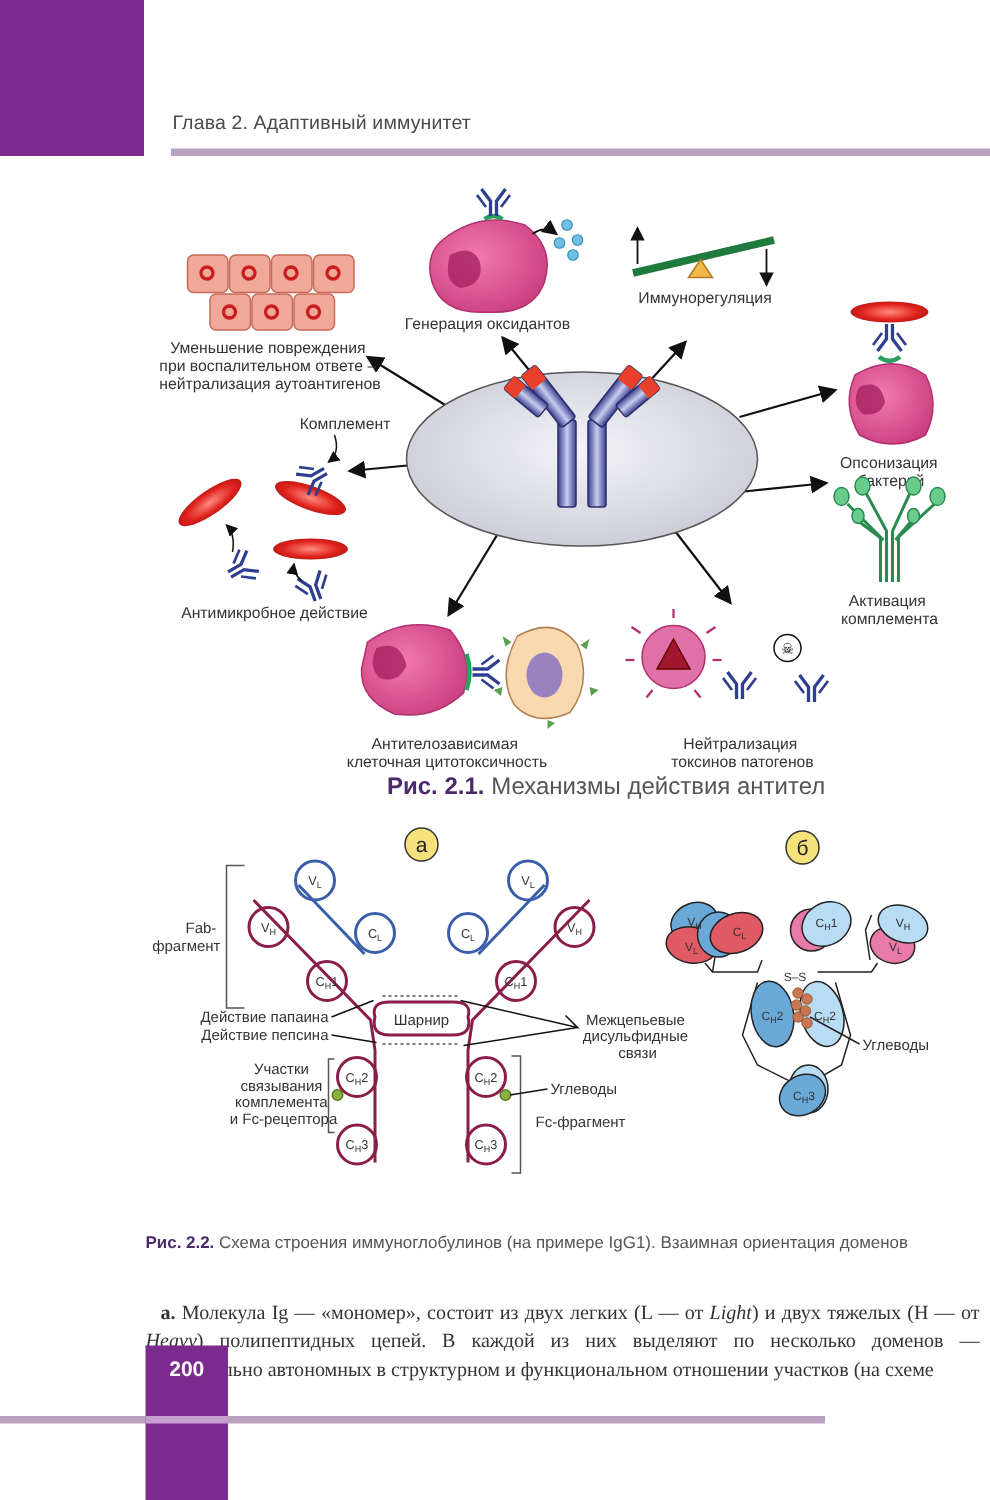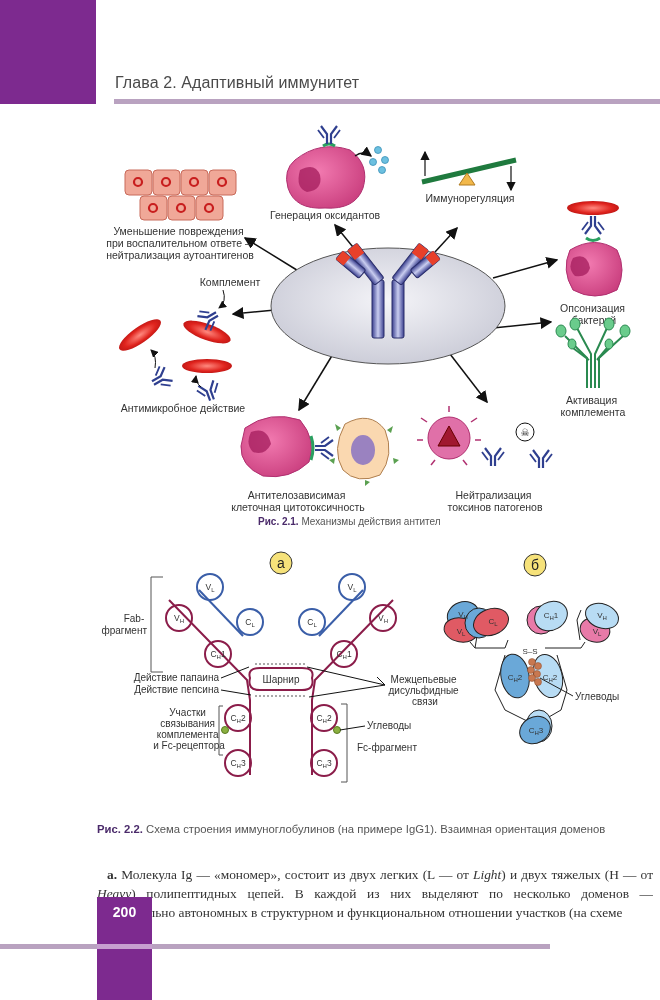--- a/index.html
+++ b/index.html
@@ -3,25 +3,25 @@
 <meta charset="utf-8">
 <style>
   html, body { margin: 0; padding: 0; }
   body {
     width: 660px; height: 1000px; position: relative; overflow: hidden;
     background: #ffffff;
     font-family: "Liberation Sans", "DejaVu Sans", sans-serif;
     color: #333;
   }
   .tab-top { position: absolute; left: 0; top: 0; width: 96px; height: 104px; background: #7d2a8f; }
-  .running-head { position: absolute; left: 115px; top: 74px; font-size: 16px; color: #4a4a4a; letter-spacing: 0.1px; }
+  .running-head { position: absolute; left: 115px; top: 74px; font-size: 13px; color: #4a4a4a; letter-spacing: 0.1px; }
   .head-rule { position: absolute; left: 114px; top: 99px; width: 546px; height: 5px; background: #b9a2c0; }
   .fig1 { position: absolute; left: 95px; top: 110px; width: 565px; height: 420px; }
   .fig2 { position: absolute; left: 95px; top: 550px; width: 565px; height: 235px; }
-  .cap1 { position: absolute; left: 258px; top: 516px; font-size: 10px; color: #555; }
+  .cap1 { position: absolute; left: 258px; top: 516px; font-size: 16px; color: #555; }
   .cap1 b { color: #4a2a6a; }
   .cap2 { position: absolute; left: 97px; top: 823px; font-size: 11.3px; color: #555; white-space: nowrap; }
   .cap2 b { color: #4a2a6a; }
   .body-text {
     position: absolute; left: 97px; top: 865px; width: 556px;
     font-family: "Liberation Serif", "DejaVu Serif", serif;
     font-size: 13.4px; line-height: 19px; color: #333; text-align: justify;
   }
   .body-text p { margin: 0; text-indent: 10px; }
   .page-box { position: absolute; left: 97px; top: 897px; width: 55px; height: 103px; background: #7d2a8f; }

